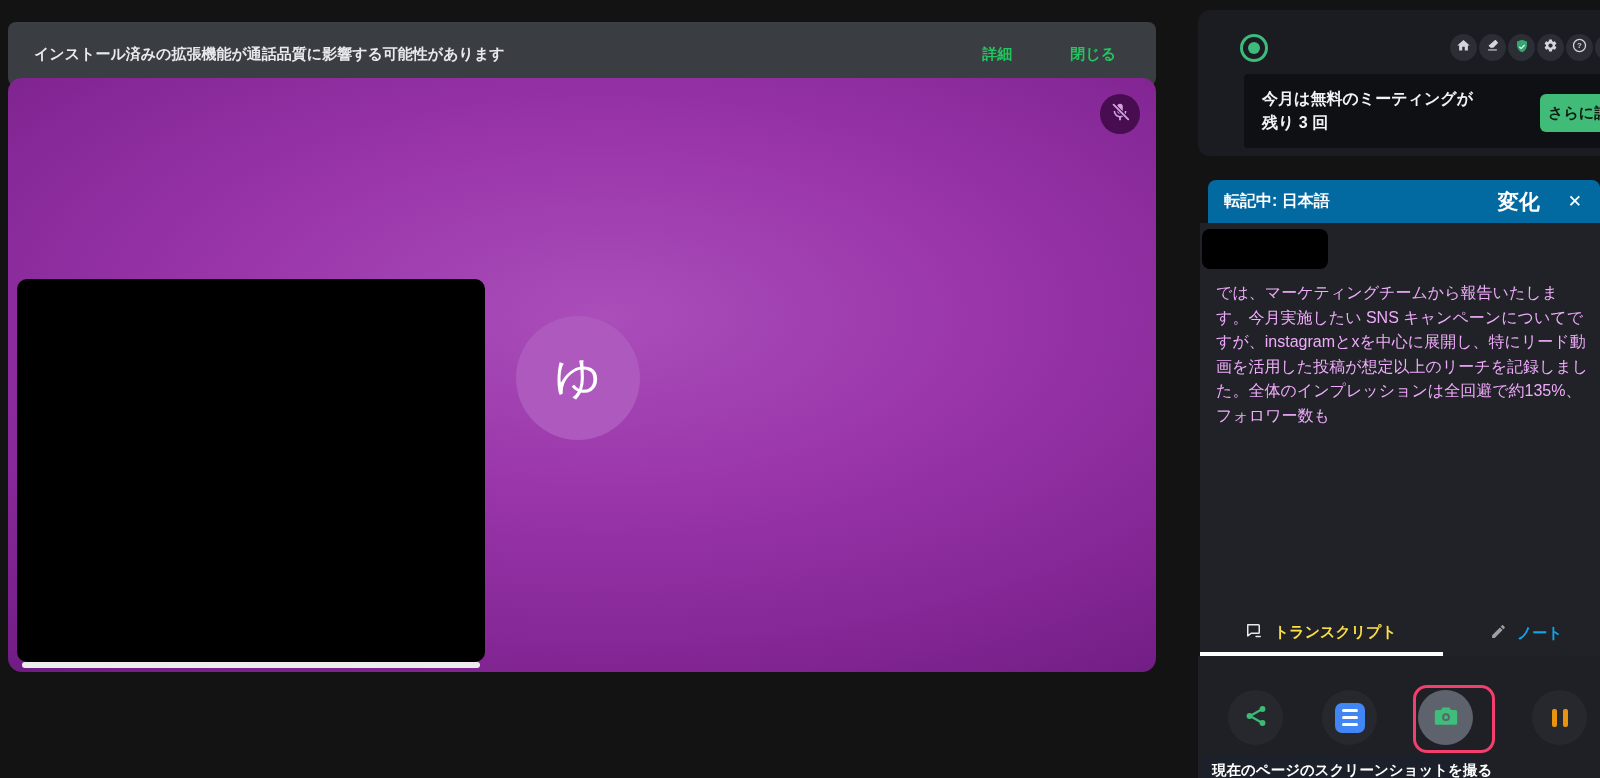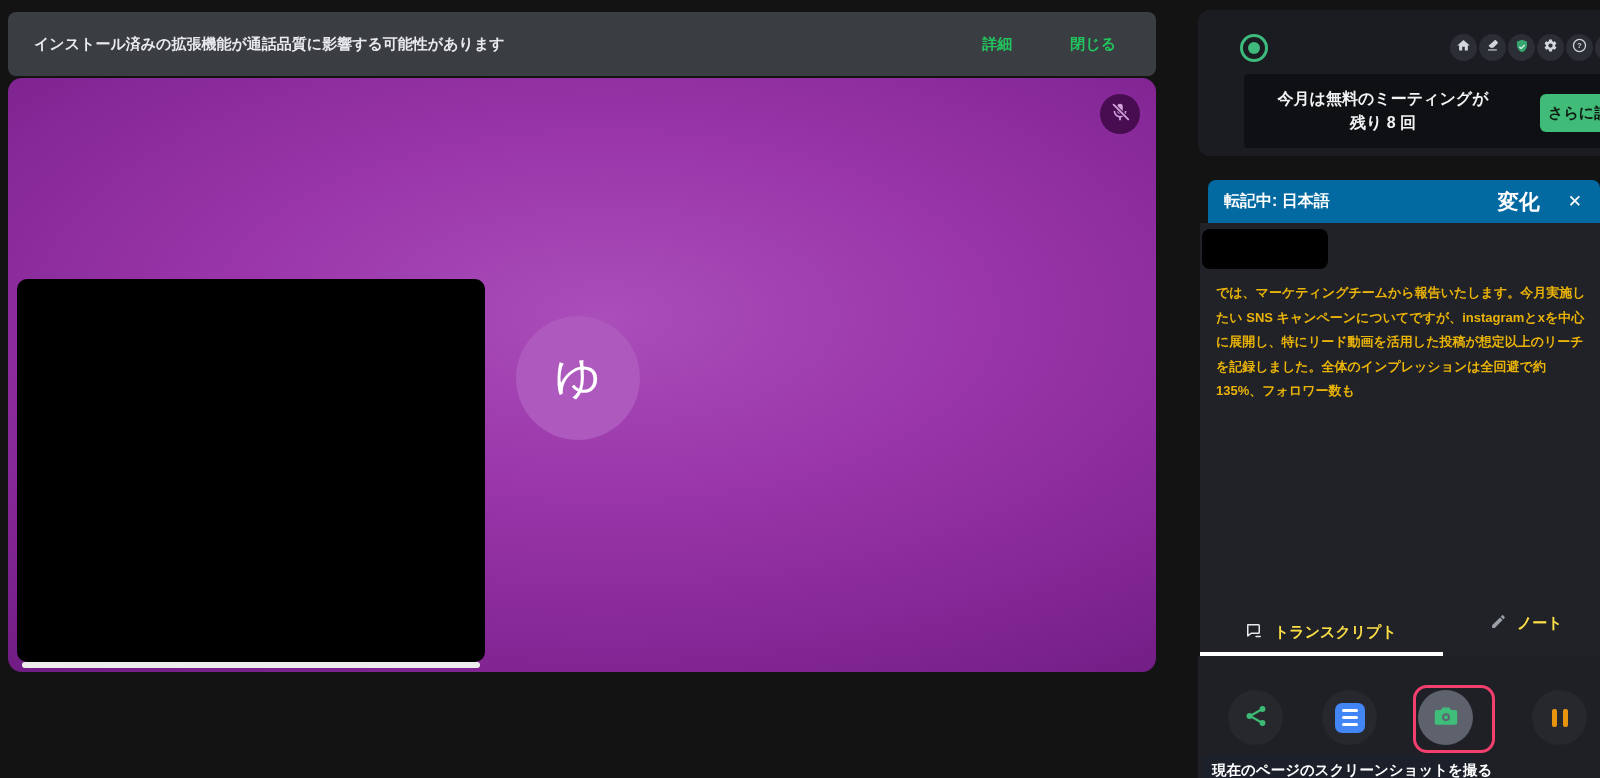--- a/index.html
+++ b/index.html
@@ -2,21 +2,21 @@
 <html><head>
 <meta charset="utf-8">
 <style>
   * { margin:0; padding:0; box-sizing:border-box; }
   html,body { width:1600px; height:778px; overflow:hidden; background:#131314;
     font-family:"Liberation Sans","DejaVu Sans",sans-serif; }
   .abs { position:absolute; }
   #app { position:relative; width:1600px; height:778px; background:#131314; }
 
   
-  .banner { left:8px; top:12px; width:1148px; height:64px; background:#3a3d42;
+  .banner { left:8px; top:22px; width:1148px; height:64px; background:#3a3d42;
     border-radius:8px; display:flex; align-items:center; padding:0 26px;
     color:#e8eaed; font-size:15px; font-weight:700; }
   .banner .links { margin-left:auto; display:flex; gap:58px; padding-right:14px; }
   .banner .links span { color:#22c55e; font-weight:700; cursor:pointer; }
 
   
   .video { left:8px; top:78px; width:1148px; height:594px; border-radius:14px;
     background:radial-gradient(115% 105% at 52% 40%, #aa4eba 0%, #9a36aa 28%,
       #862897 52%, #6d1a81 76%, #591070 100%); overflow:hidden; }
   .share-thumb { left:9px; top:201px; width:468px; height:383px; background:#000;
@@ -38,40 +38,40 @@
   .sb-header { left:34px; top:10px; width:402px; height:146px; background:#1a1c21;
     border-radius:12px 0 0 12px; }
   .logo-ring { left:42px; top:24px; width:28px; height:28px; border:3.5px solid #3dba7c;
     border-radius:50%; display:flex; align-items:center; justify-content:center; }
   .logo-ring i { width:12px; height:12px; background:#3dba7c; border-radius:50%; }
   .hicon { top:24px; width:27px; height:27px; border-radius:50%; background:#2b2e35;
     display:flex; align-items:center; justify-content:center; cursor:pointer; }
   .promo { left:46px; top:64px; width:382px; height:74px; background:#0f1013;
     border-radius:4px; }
   .promo-text { left:18px; top:13px; width:242px; color:#f1f3f4; font-size:16px;
-    font-weight:600; line-height:24px; text-align:center; }
+    font-weight:600; line-height:24px; text-align:left; }
   .promo-cta { left:296px; top:20px; width:108px; height:38px; background:#40bb78;
     border-radius:6px; color:#0d1b10; font-size:15px; font-weight:700;
     display:flex; align-items:center; justify-content:center; cursor:pointer; }
   .transcribing { left:44px; top:180px; width:392px; height:43px; background:#0369a1;
     border-radius:8px 8px 0 0; display:flex; align-items:center; color:#fff; }
   .transcribing .tlabel { margin-left:16px; font-size:16px; font-weight:700; }
   .transcribing .tchange { margin-left:auto; font-size:21px; font-weight:700;
     cursor:pointer; }
   .transcribing .tclose { margin:0 18px 0 28px; font-size:17px; cursor:pointer; }
   .tpanel { left:36px; top:223px; width:400px; height:433px; background:#202227; }
   .redact-speaker { left:2px; top:6px; width:126px; height:40px; background:#000;
     border-radius:8px; }
-  .para { left:16px; width:374px; color:#eab308; font-size:13px; font-weight:700;
+  .para { left:16px; width:374px; color:#f0abfc; font-size:16px; font-weight:400;
     line-height:24.5px; }
   .p1 { top:58px; } .p2 { top:198px; }
   .tab { position:absolute; display:flex; align-items:center; gap:10px;
     cursor:pointer; font-size:15px; font-weight:700; }
   .tab-active { left:44px; top:398px; color:#fde047; }
-  .tab-idle { left:290px; top:390px; color:#fde047; }
+  .tab-idle { left:290px; top:400px; color:#0ea5e9; }
   .tab-underline { left:0; top:429px; width:243px; height:3.5px; background:#fff; }
   .sb-toolbar { left:34px; top:656px; width:402px; height:122px; background:#1e2026; }
   .tool { position:absolute; top:34px; width:55px; height:55px; border-radius:50%;
     background:#26282d; display:flex; align-items:center; justify-content:center;
     cursor:pointer; }
   .tool-cam { background:#5d626c; }
   .cam-highlight { left:215px; top:29px; width:82px; height:68px;
     border:3.5px solid #f23f6d; border-radius:14px; pointer-events:none; }
   .docs-sq { width:30px; height:30px; background:#4285f4; border-radius:7px;
     display:flex; flex-direction:column; gap:4px; align-items:center;
@@ -180,21 +180,21 @@
           </svg>
         </span>
       </div>
       <div class="abs hicon" style="left:397px;">
         
       </div>
 
       <div class="abs promo">
         <div class="abs promo-text">
           <div>今月は無料のミーティングが</div>
-          <div>残り 8 回</div>
+          <div>残り 3 回</div>
         </div>
         <div class="abs promo-cta">さらに詳しく</div>
       </div>
     </div>
 
     <div class="abs transcribing">
       <span class="tlabel">転記中: 日本語</span>
       <span class="tchange">変化</span>
       <span class="tclose">✕</span>
     </div>

